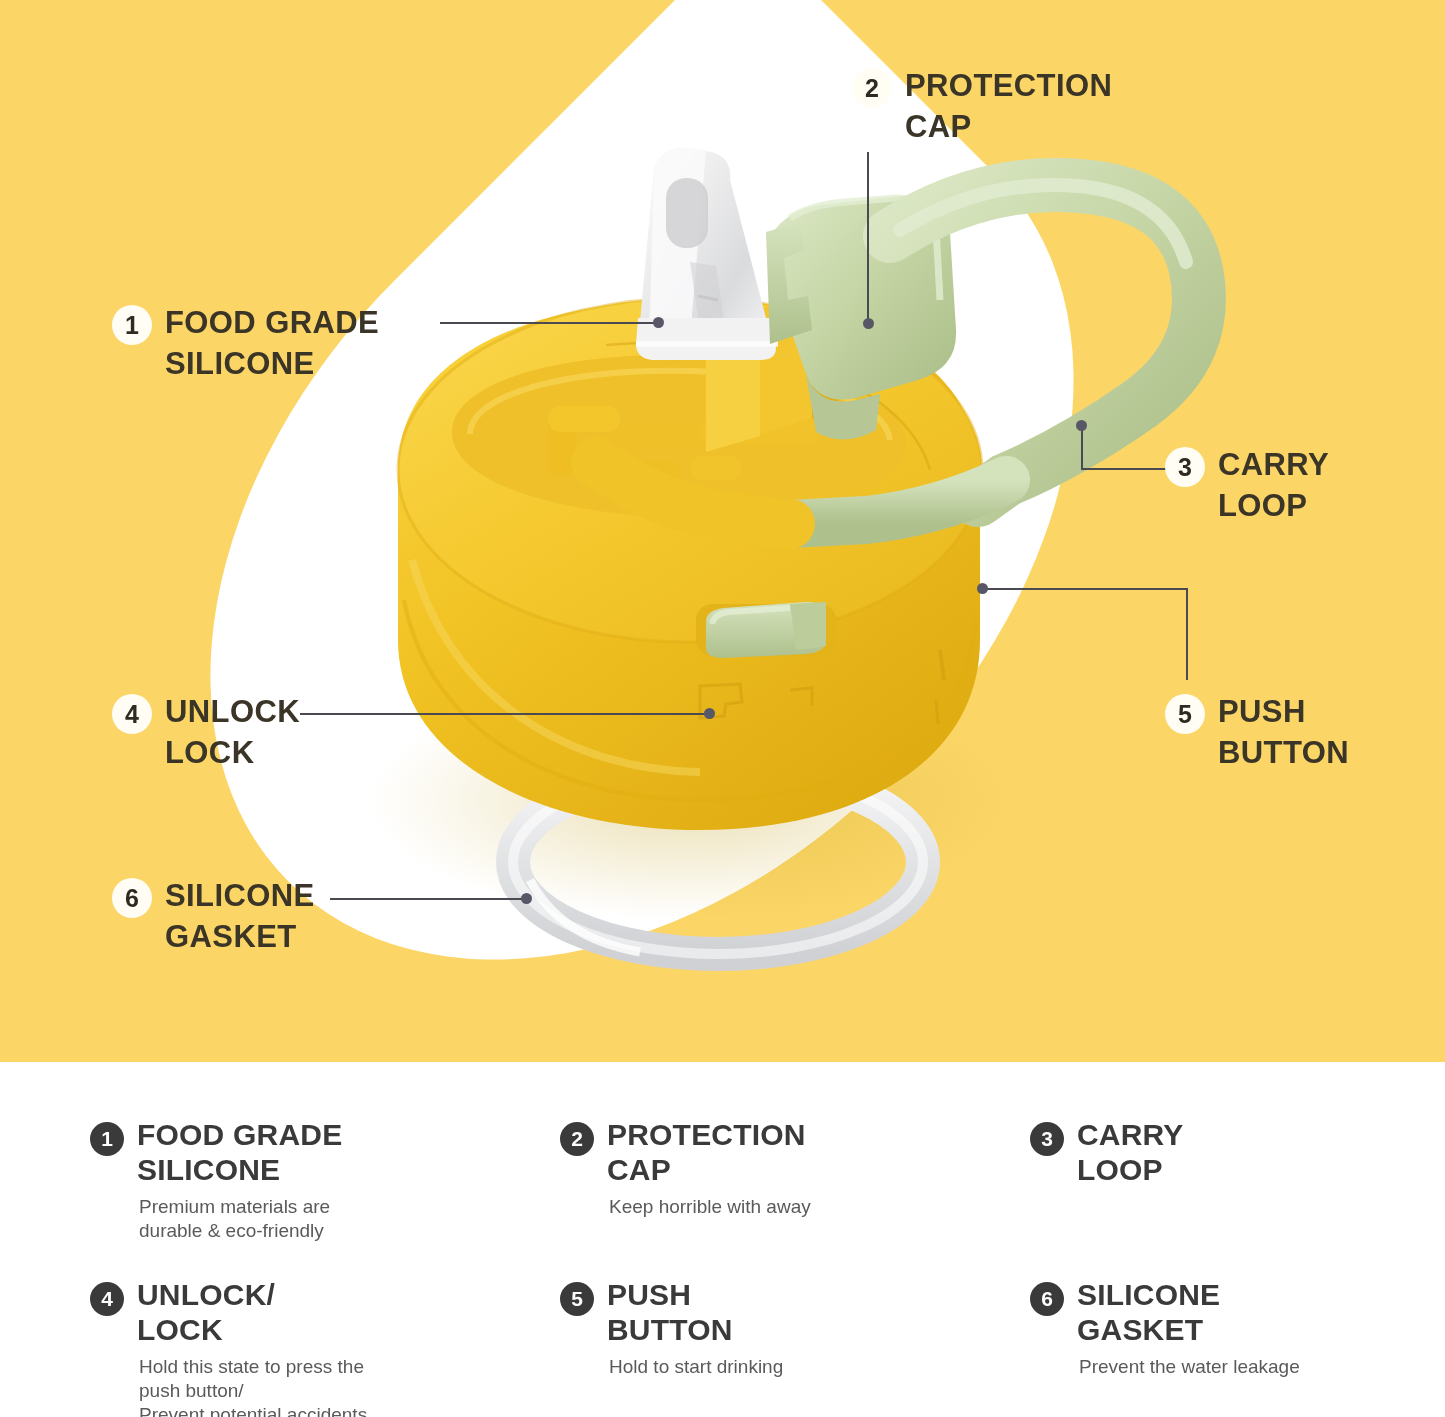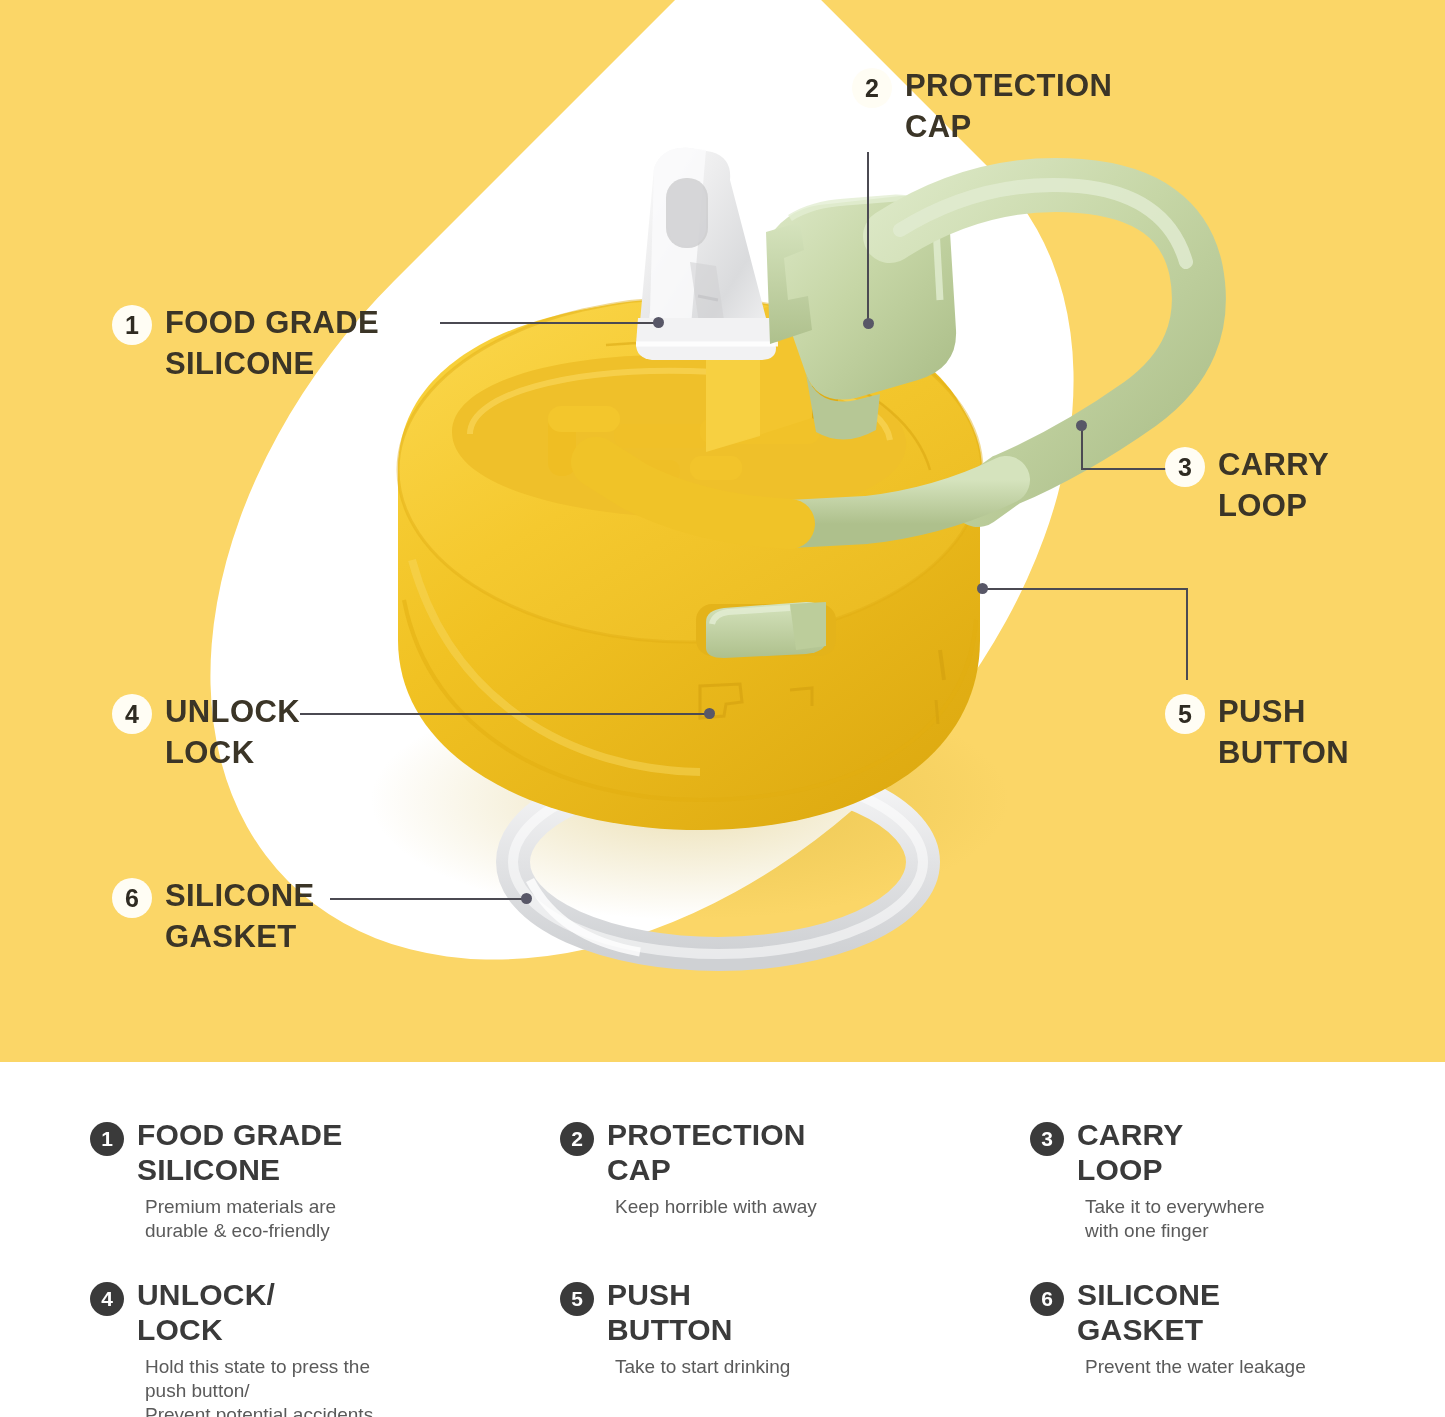--- a/index.html
+++ b/index.html
@@ -75,21 +75,21 @@
     flex:none; margin-top:5px;
   }
   .legend-text { display:flex; flex-direction:column; }
   .legend-title {
     font-size:30px; font-weight:700; color:#3a3a3a;
     line-height:1.18; letter-spacing:.2px; text-transform:uppercase;
     white-space:pre-line;
   }
   .legend-desc {
     font-size:19px; color:#5a5a5a; line-height:1.28; margin-top:7px;
-    white-space:pre-line; margin-left:8px;
+    white-space:pre-line; margin-left:2px;
   }
 </style>
 </head>
 <body>
 
 <div id="hero">
 
   <div class="droplet-wrap">
     <div class="droplet"></div>
   </div>
@@ -316,42 +316,40 @@
 CAP</div>
       <div class="legend-desc">Keep horrible with away</div>
     </div>
   </div>
 
   <div class="legend-item">
     <div class="badge-filled">3</div>
     <div class="legend-text">
       <div class="legend-title">CARRY
 LOOP</div>
-      <div class="legend-desc">Take it to everywhere
-with one finger</div>
     </div>
   </div>
 
   <div class="legend-item">
     <div class="badge-filled">4</div>
     <div class="legend-text">
       <div class="legend-title">UNLOCK/
 LOCK</div>
       <div class="legend-desc">Hold this state to press the
 push button/
 Prevent potential accidents</div>
     </div>
   </div>
 
   <div class="legend-item">
     <div class="badge-filled">5</div>
     <div class="legend-text">
       <div class="legend-title">PUSH
 BUTTON</div>
-      <div class="legend-desc">Take to start drinking</div>
+      <div class="legend-desc">Hold to start drinking</div>
     </div>
   </div>
 
   <div class="legend-item">
     <div class="badge-filled">6</div>
     <div class="legend-text">
       <div class="legend-title">SILICONE
 GASKET</div>
       <div class="legend-desc">Prevent the water leakage</div>
     </div>

